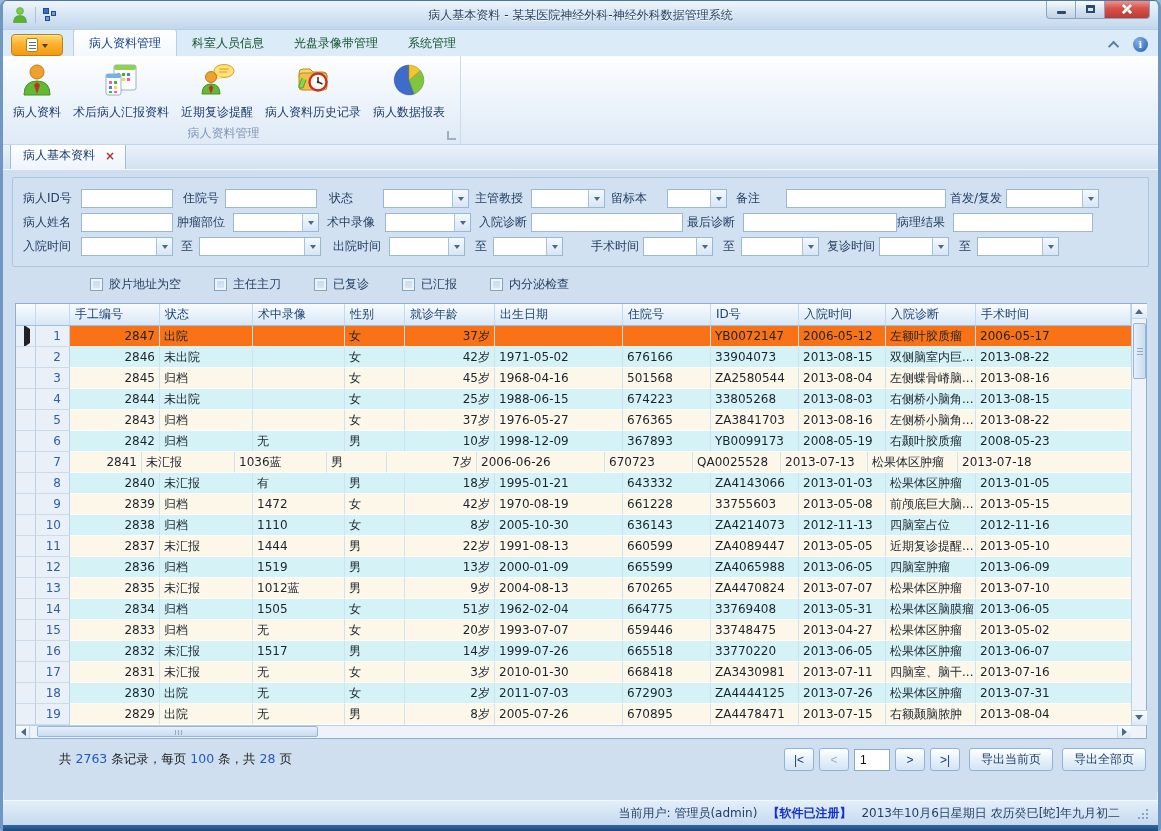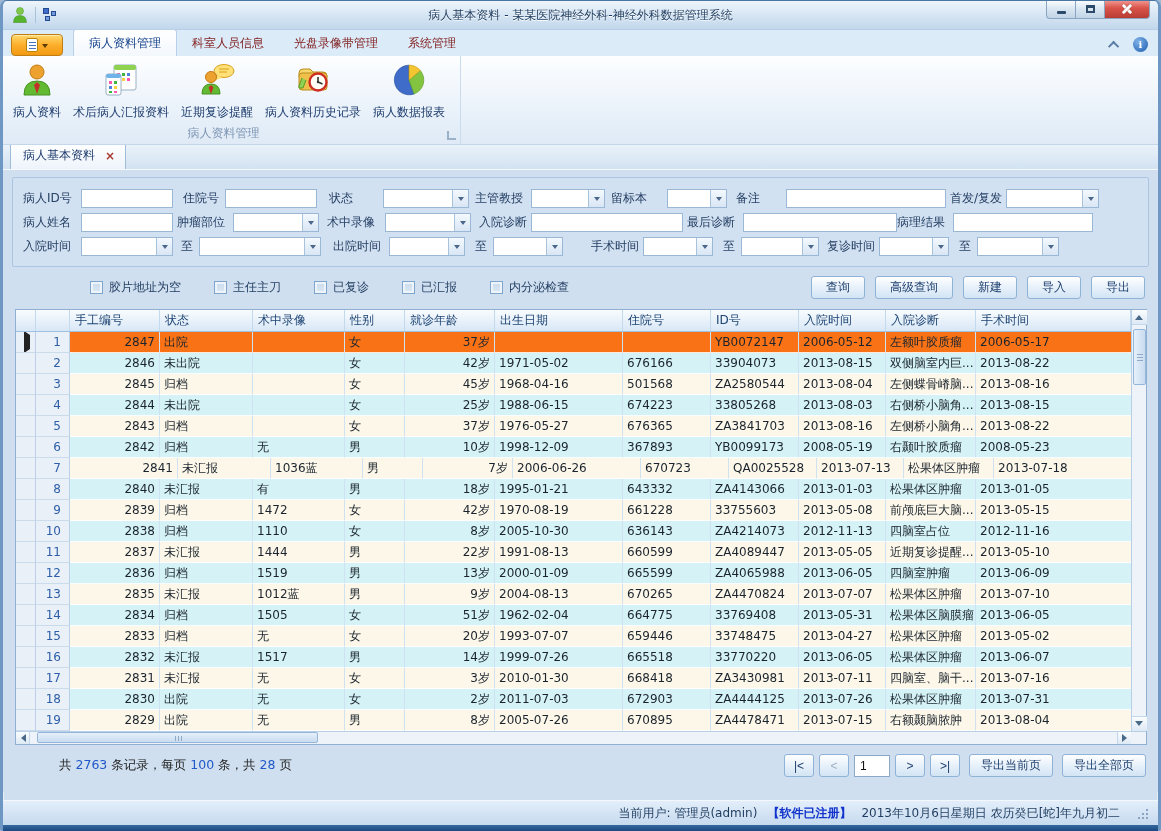--- a/index.html
+++ b/index.html
@@ -25,21 +25,21 @@
   .maxglyph{width:9px;height:8px;border:2px solid #2d4a6b;border-top-width:3px;}
   .xg{position:absolute;left:50%;top:50%;width:12px;height:3px;background:#fff;border-radius:1px;box-shadow:0 0 1px #7c1f19;}
   .xg.a{transform:translate(-50%,-50%) rotate(45deg);}
   .xg.b{transform:translate(-50%,-50%) rotate(-45deg);}
   
   .tabstrip{height:26px;flex:none;background:#dcebf8;display:flex;align-items:flex-end;padding-left:8px;position:relative;}
   .appbtn{width:52px;height:22px;margin:0 10px 0 0;border:1px solid #c07d12;border-radius:4px;background:linear-gradient(#ffd96e,#fcae2c 50%,#f29a13);display:flex;align-items:center;justify-content:center;gap:4px;box-shadow:inset 0 1px 0 #ffe9a8;}
   .appbtn .doc{width:12px;height:14px;background:#fff;border:1px solid #b98307;border-radius:2px;position:relative;}
   .appbtn .doc::before{content:"";position:absolute;left:2px;top:3px;width:7px;height:1px;background:#4a72b8;box-shadow:0 3px 0 #4a72b8,0 6px 0 #4a72b8;}
   .appbtn .dd{width:0;height:0;border:3px solid transparent;border-top:4px solid #5b3c00;margin-top:4px;}
-  .rtab{font-size:12px;color:#7f1d1d;padding:5px 15px 4px 15px;cursor:default;}
+  .rtab{font-size:12px;color:#14532d;padding:5px 15px 4px 15px;cursor:default;}
   .rtab.active{background:linear-gradient(#ffffff,#f3f8fd);border:1px solid #bad0e8;border-bottom:none;border-radius:3px 3px 0 0;color:#15428b;}
   .ribbonright{position:absolute;right:10px;bottom:4px;display:flex;align-items:center;gap:14px;}
   .chev{width:8px;height:8px;border-left:2px solid #5b7ea6;border-top:2px solid #5b7ea6;transform:rotate(45deg) translateY(2px);}
   .infoicon{width:15px;height:15px;border-radius:50%;background:radial-gradient(circle at 35% 30%,#7fb2e8,#1d5bb0);color:#fff;font-size:10px;font-weight:bold;text-align:center;line-height:15px;font-family:"DejaVu Serif",serif;}
   
   .ribbon{height:89px;flex:none;background:linear-gradient(#fdfeff,#eaf2fa 60%,#dfeaf6);border-bottom:1px solid #c3d6ea;position:relative;}
   .rgroup{width:458px;height:100%;border-right:1px solid #c9dcee;position:relative;}
   .rbtns{display:flex;padding:3px 2px 0 4px;}
   .rbtn{display:flex;flex-direction:column;align-items:center;padding:3px 6px 2px 6px;border-radius:3px;}
   .rlbl{font-size:12px;color:#1e3c6e;margin-top:2px;white-space:nowrap;}
@@ -379,27 +379,20 @@
           </label>
           <label class="chk">
             <span class="chkbox"></span>
             <span>已汇报</span>
           </label>
           <label class="chk">
             <span class="chkbox"></span>
             <span>内分泌检查</span>
           </label>
         </span>
-      <span class="actions" id="actionButtons">
-          <button class="btn">查询</button>
-          <button class="btn">高级查询</button>
-          <button class="btn">新建</button>
-          <button class="btn">导入</button>
-          <button class="btn">导出</button>
-        </span>
     </div>
 
     <div class="grid">
       <div class="gridtop">
         <div class="gcols">
           <div class="gheader" id="gridHeader">
               <div class="hcell" style="width: 20px;"></div>
               <div class="hcell" style="width: 34px;"></div>
               <div class="hcell" style="width: 90px;">手工编号</div>
               <div class="hcell" style="width: 93px;">状态</div>
@@ -500,21 +493,21 @@
                 <div class="gcell" style="width: 128px;">1998-12-09</div>
                 <div class="gcell" style="width: 88px;">367893</div>
                 <div class="gcell" style="width: 88px;">YB0099173</div>
                 <div class="gcell" style="width: 87px;">2008-05-19</div>
                 <div class="gcell" style="width: 90px;">右颞叶胶质瘤</div>
                 <div class="gcell" style="flex: 1 1 0%; border-right: none;">2008-05-23</div>
               </div>
               <div class="grow cream">
                 <div class="gcell ind" style="width: 20px;"></div>
                 <div class="gcell num" style="width: 34px;">7</div>
-                <div class="gcell r" style="width: 108px;">2841</div>
+                <div class="gcell r" style="width: 72px;">2841</div>
                 <div class="gcell" style="width: 93px;">未汇报</div>
                 <div class="gcell" style="width: 92px;">1036蓝</div>
                 <div class="gcell" style="width: 60px;">男</div>
                 <div class="gcell r" style="width: 90px;">7岁</div>
                 <div class="gcell" style="width: 128px;">2006-06-26</div>
                 <div class="gcell" style="width: 88px;">670723</div>
                 <div class="gcell" style="width: 88px;">QA0025528</div>
                 <div class="gcell" style="width: 87px;">2013-07-13</div>
                 <div class="gcell" style="width: 90px;">松果体区肿瘤</div>
                 <div class="gcell" style="flex: 1 1 0%; border-right: none;">2013-07-18</div>

